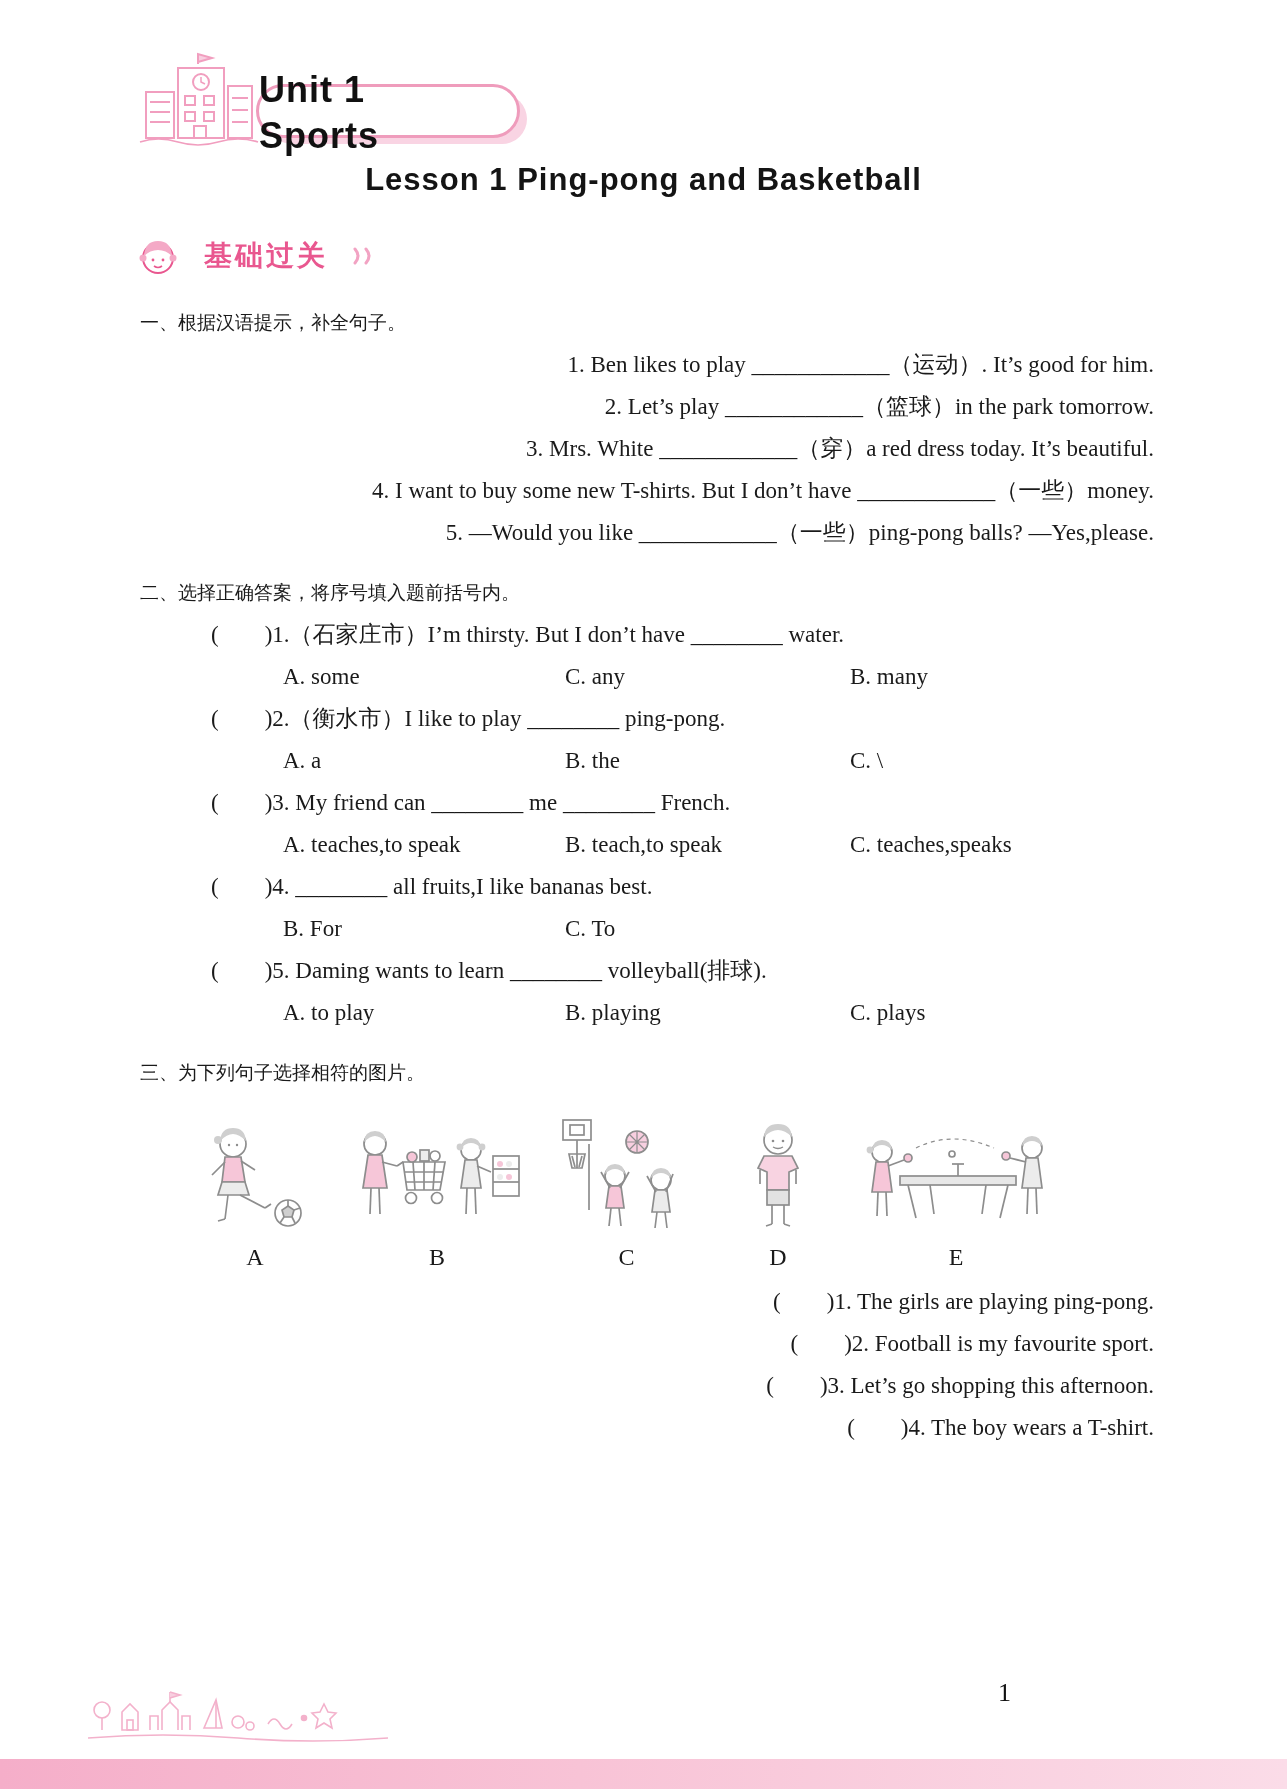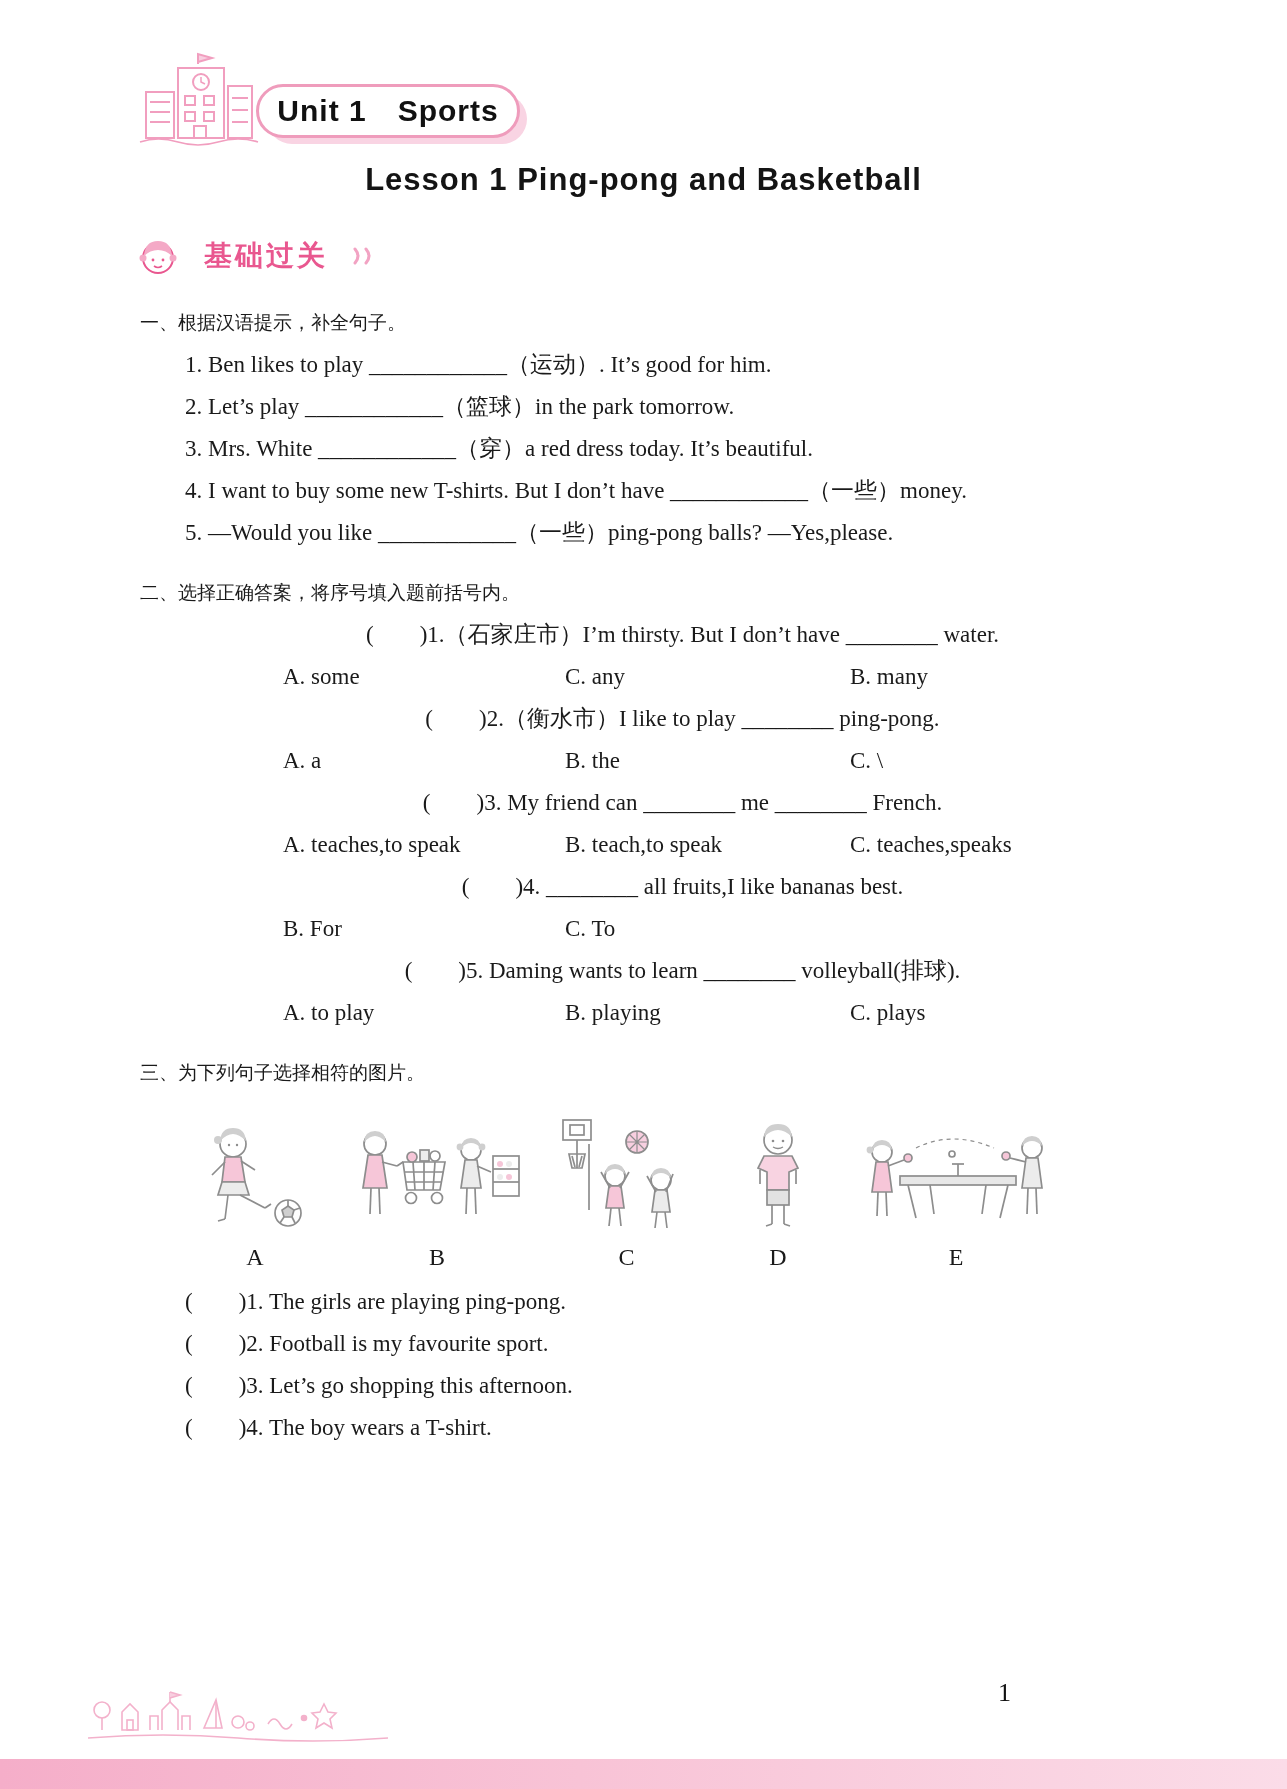--- a/index.html
+++ b/index.html
@@ -10,42 +10,42 @@
     font-family:"Liberation Serif","DejaVu Serif",serif;
   }
 
   
   .building { position:absolute; left:138px; top:50px; }
   .unit-banner {
     position:absolute; left:256px; top:84px; width:264px; height:54px;
     background:#ffffff; border:3px solid #ef9cbc; border-radius:28px;
     display:flex; align-items:center; justify-content:center;
     font-family:"Liberation Sans","DejaVu Sans",sans-serif;
-    font-weight:700; font-size:30px; color:#111; letter-spacing:1px;
+    font-weight:700; font-size:36px; color:#111; letter-spacing:1px;
     box-shadow:9px 8px 0 -2px #f9d4e3; z-index:2;
   }
   .lesson-title {
     position:absolute; top:162px; left:0; width:100%; margin:0;
     text-align:center; font-family:"Liberation Sans","DejaVu Sans",sans-serif;
     font-weight:700; font-size:31px; color:#141414; letter-spacing:1px;
   }
   .badge-row { position:absolute; left:136px; top:234px; display:flex; align-items:center; gap:24px; }
   .badge-text {
     font-family:"Liberation Sans","DejaVu Sans",sans-serif;
     font-weight:700; font-size:28px; color:#e9578f; letter-spacing:3px;
   }
 
   
   .content { position:absolute; left:140px; top:302px; width:1014px; font-size:23px; }
   .sec-heading {
     font-family:"Liberation Sans","DejaVu Sans",sans-serif;
     font-size:19px; color:#1a1a1a; margin:0; line-height:42px;
   }
-  .item  { margin-left:45px; line-height:42px; white-space:nowrap; }
-  .stem  { margin-left:71px; line-height:42px; white-space:nowrap;text-align:center; }
+  .item  { line-height:42px; white-space:nowrap;text-align:right; }
+  .stem  { margin-left:71px; line-height:42px; white-space:nowrap; }
   .opts  {
     display:grid; grid-template-columns:247px 250px 1fr;
     margin-left:143px; line-height:42px;gap:35px;
   }
   .gap-lg { margin-top:18px; }
   .gap-md { margin-top:10px; }
 
   
   .pics { display:flex; align-items:flex-end; gap:26px; margin:18px 0 0 45px; }
   .pic-col { display:flex; flex-direction:column; align-items:center; }

